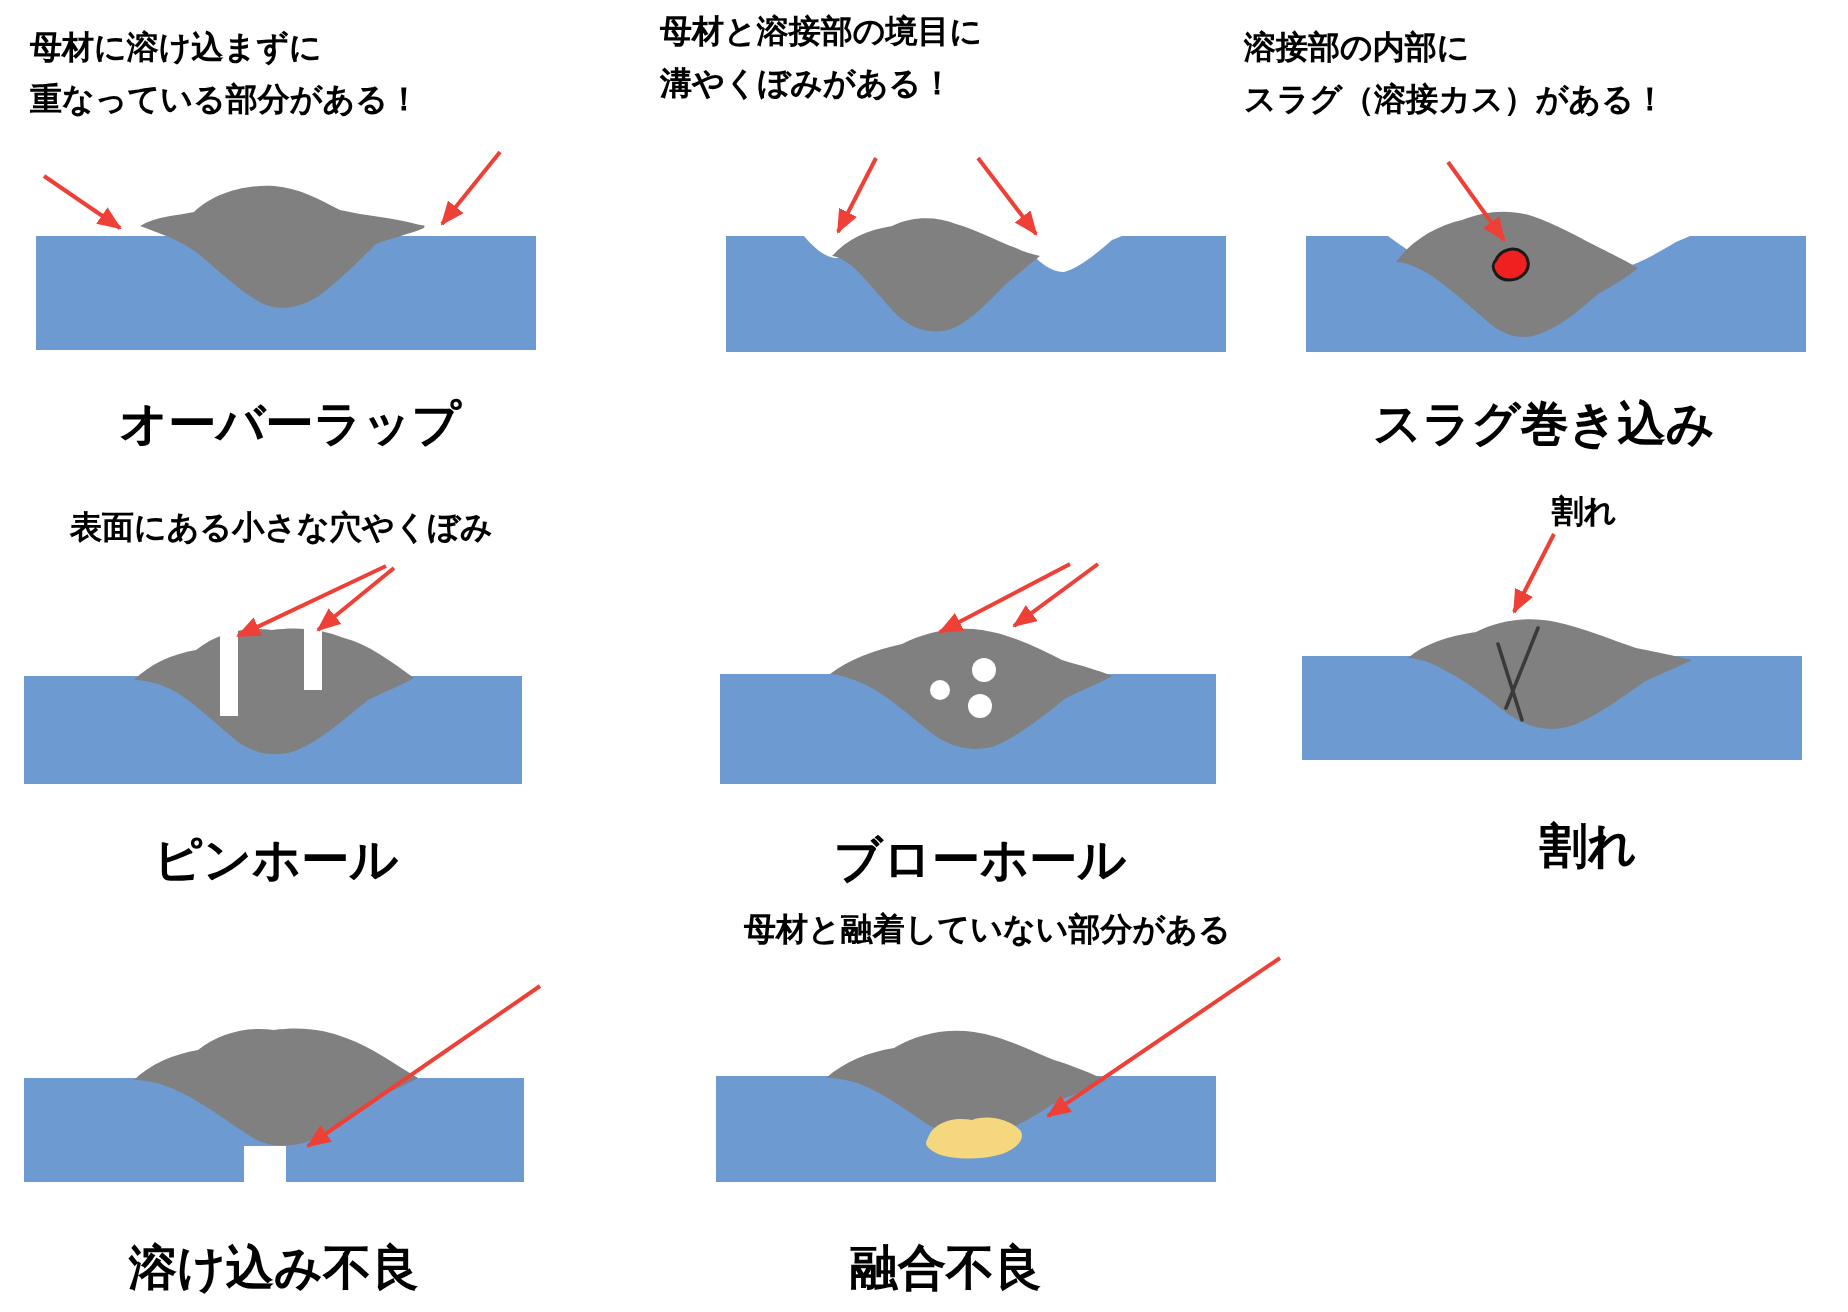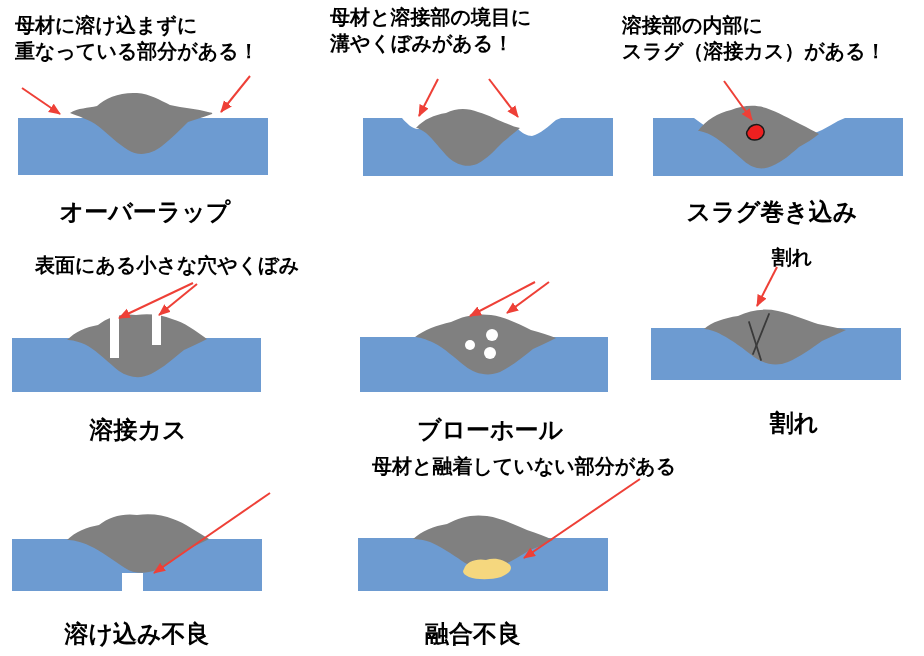--- a/index.html
+++ b/index.html
@@ -7,21 +7,21 @@
     --slag:#ee2020; --slag-outline:#1a1a1a; --void:#ffffff; --fusion-gap:#f5d77e;
     --crack:#3a3a3a; --text:#000000;
   }
   html,body{margin:0;padding:0;background:#fff;}
   .canvas{
     position:relative;width:924px;height:656px;background:var(--background);
     font-family:"Liberation Sans","DejaVu Sans",sans-serif;overflow:hidden;
   }
   svg.layer{position:absolute;left:0;top:0;width:924px;height:656px;}
   .note{
-    position:absolute;font-weight:bold;font-size:20px;line-height:26px;
+    position:absolute;font-weight:bold;font-size:16px;line-height:26px;
     color:var(--text);white-space:pre-line;
   }
   .caption{
     position:absolute;font-weight:bold;font-size:24px;color:var(--text);
     text-align:center;width:200px;
   }
   .note.center{text-align:center;}
   .steel{fill:var(--base-metal);}
   .weld{fill:var(--weld);}
   .arrow{stroke:var(--arrow);stroke-width:2;fill:none;}
@@ -111,19 +111,19 @@
   <div class="note" style="left:330px;top:4px">母材と溶接部の境目に
 溝やくぼみがある！</div>
   <div class="note" style="left:622px;top:12px">溶接部の内部に
 スラグ（溶接カス）がある！</div>
   <div class="note" style="left:35px;top:252px">表面にある小さな穴やくぼみ</div>
   <div class="note center" style="left:762px;top:244px;width:60px">割れ</div>
   <div class="note" style="left:372px;top:453px">母材と融着していない部分がある</div>
 
   <div class="caption" style="left:45px;top:196px">オーバーラップ</div>
   <div class="caption" style="left:672px;top:196px">スラグ巻き込み</div>
-  <div class="caption" style="left:38px;top:414px">溶接カス</div>
+  <div class="caption" style="left:38px;top:414px">ピンホール</div>
   <div class="caption" style="left:390px;top:414px">ブローホール</div>
   <div class="caption" style="left:694px;top:407px">割れ</div>
   <div class="caption" style="left:37px;top:618px">溶け込み不良</div>
   <div class="caption" style="left:373px;top:618px">融合不良</div>
 
 </div>
 
 </body></html>

